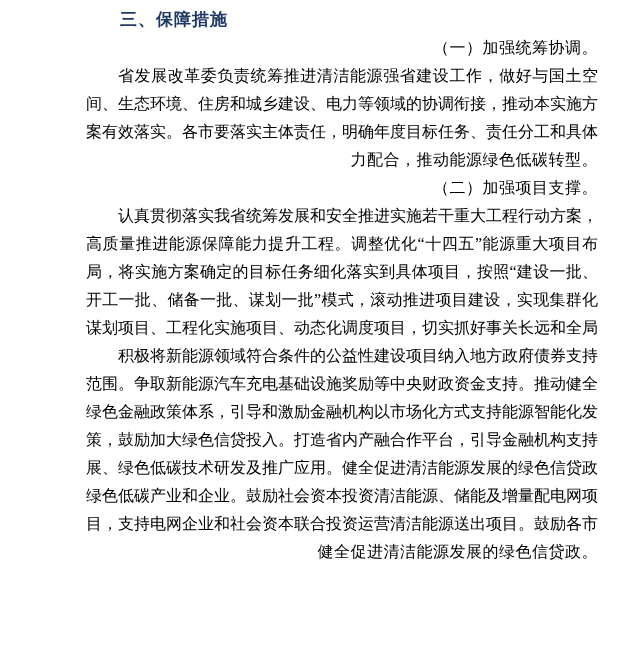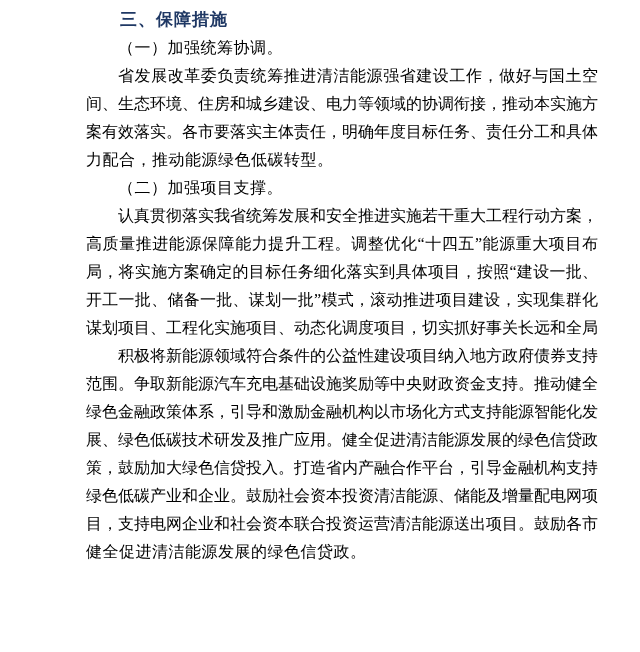--- a/index.html
+++ b/index.html
@@ -21,21 +21,21 @@
       left: 64px;
       top: 6px;
       width: 512px;
       margin-left: 22px;
     }
     .line {
       font-size: 16px;
       line-height: 28px;
       height: 28px;
       white-space: nowrap;
-      text-align: left;
+      text-align: right;
       letter-spacing: 0.5px;
     }
     
     .line.fill {
       white-space: normal;
       text-align: justify;
       text-align-last: justify;
       letter-spacing: 0;
     }
     .line.indent {
@@ -64,20 +64,20 @@
         <div class="line">力配合，推动能源绿色低碳转型。</div>
         <div class="line indent">（二）加强项目支撑。</div>
         <div class="line indent fill">认真贯彻落实我省统筹发展和安全推进实施若干重大工程行动方案，</div>
         <div class="line fill">高质量推进能源保障能力提升工程。调整优化“十四五”能源重大项目布</div>
         <div class="line fill">局，将实施方案确定的目标任务细化落实到具体项目，按照“建设一批、</div>
         <div class="line fill">开工一批、储备一批、谋划一批”模式，滚动推进项目建设，实现集群化</div>
         <div class="line fill">谋划项目、工程化实施项目、动态化调度项目，切实抓好事关长远和全局</div>
         <div class="line indent fill">积极将新能源领域符合条件的公益性建设项目纳入地方政府债券支持</div>
         <div class="line fill">范围。争取新能源汽车充电基础设施奖励等中央财政资金支持。推动健全</div>
         <div class="line fill">绿色金融政策体系，引导和激励金融机构以市场化方式支持能源智能化发</div>
+        <div class="line fill">策，鼓励加大绿色信贷投入。打造省内产融合作平台，引导金融机构支持</div>
         <div class="line fill">展、绿色低碳技术研发及推广应用。健全促进清洁能源发展的绿色信贷政</div>
-        <div class="line fill">策，鼓励加大绿色信贷投入。打造省内产融合作平台，引导金融机构支持</div>
         <div class="line fill">绿色低碳产业和企业。鼓励社会资本投资清洁能源、储能及增量配电网项</div>
         <div class="line fill">目，支持电网企业和社会资本联合投资运营清洁能源送出项目。鼓励各市</div>
         <div class="line">健全促进清洁能源发展的绿色信贷政。</div>
       </div>
   </div>
 </div>
 
 </body></html>

